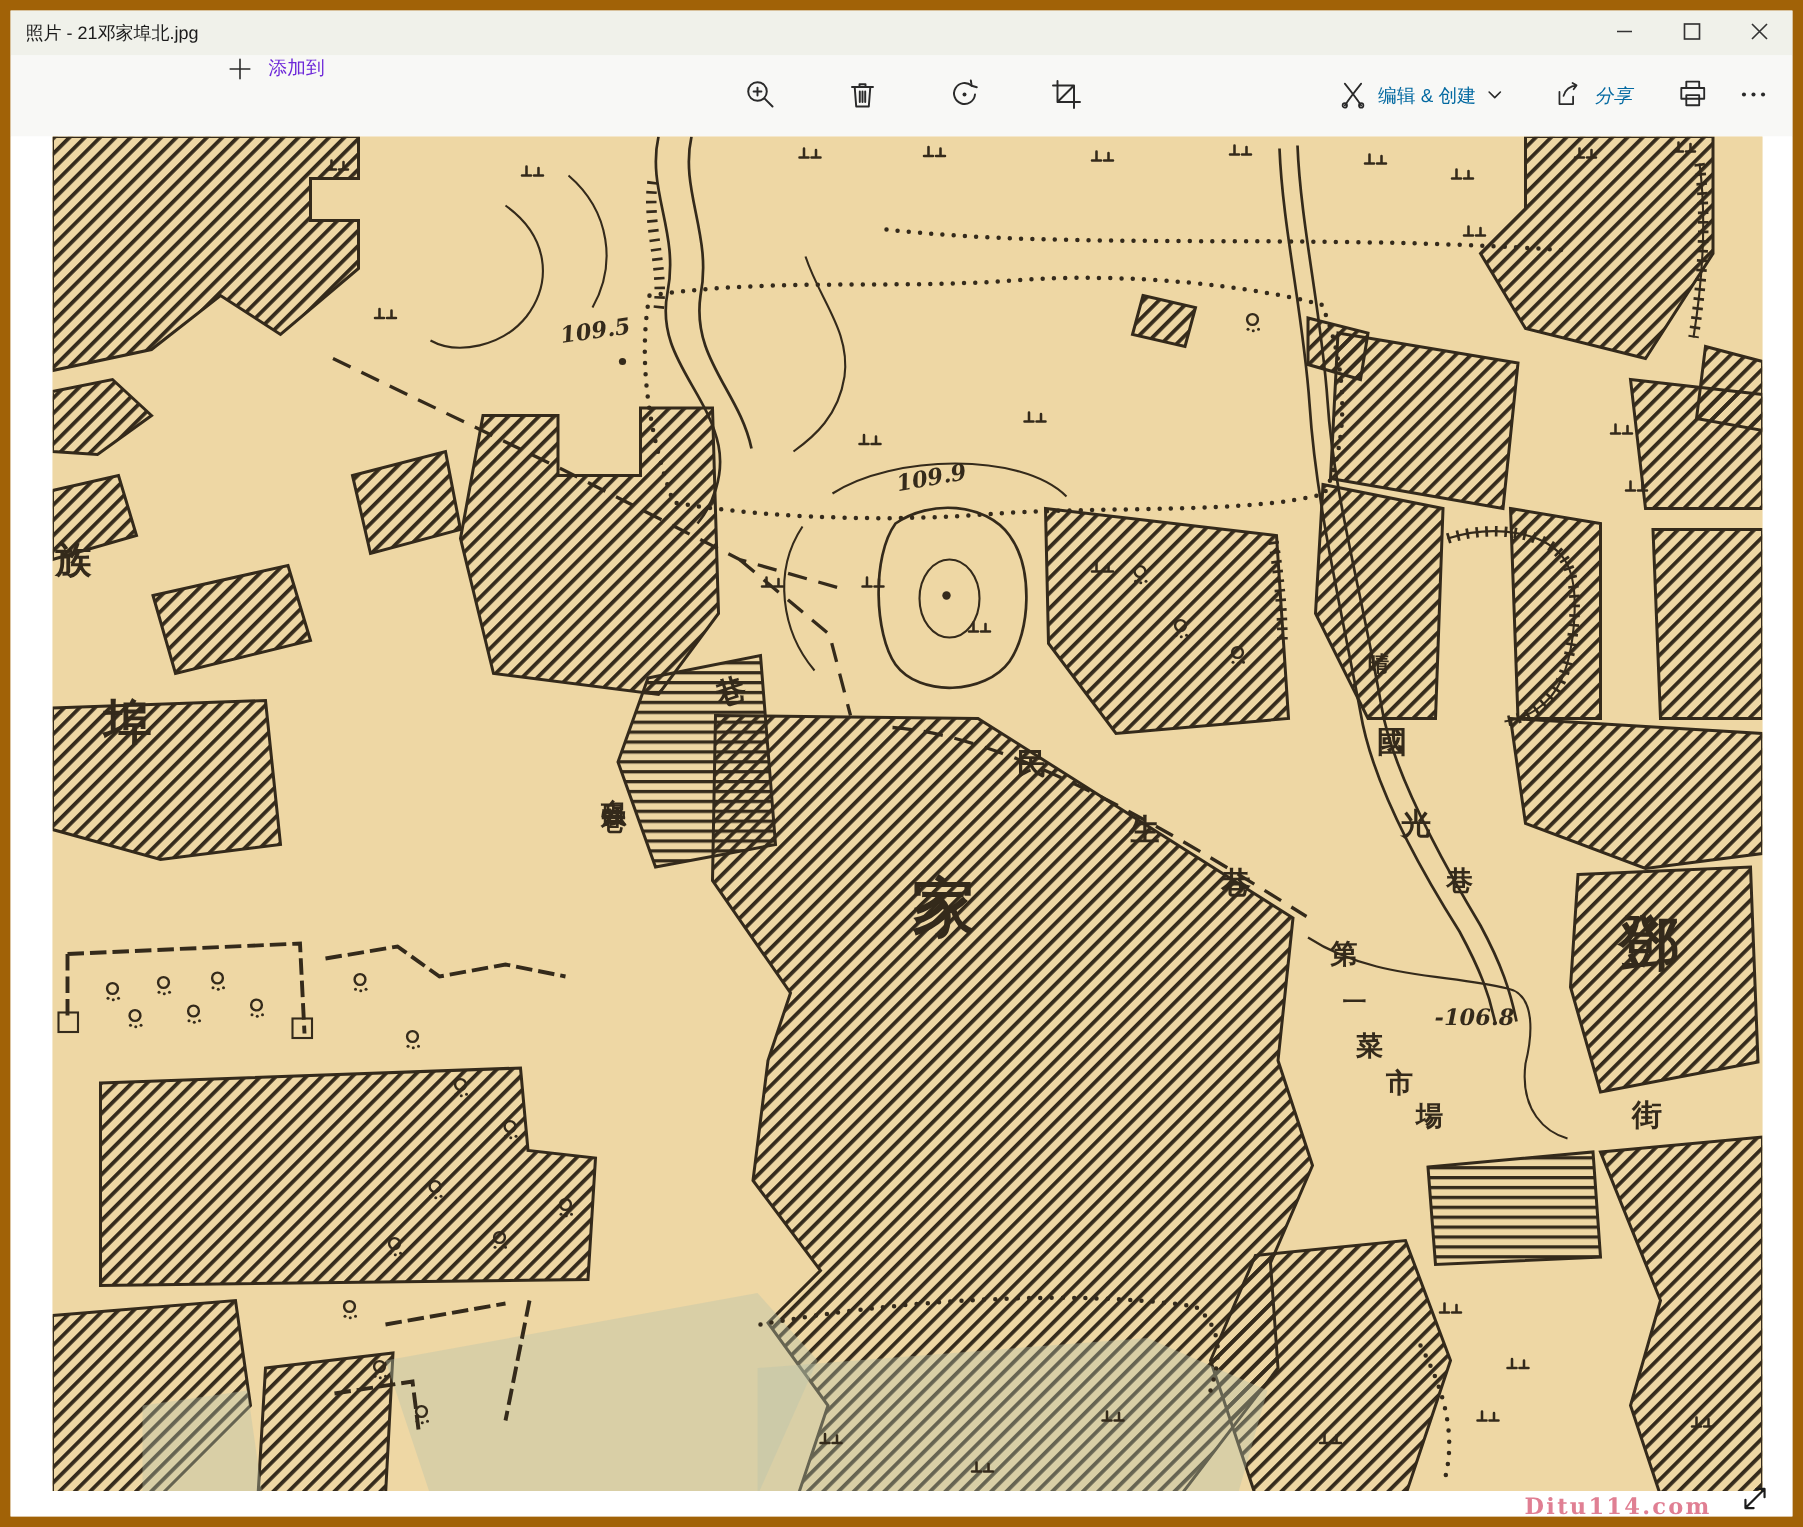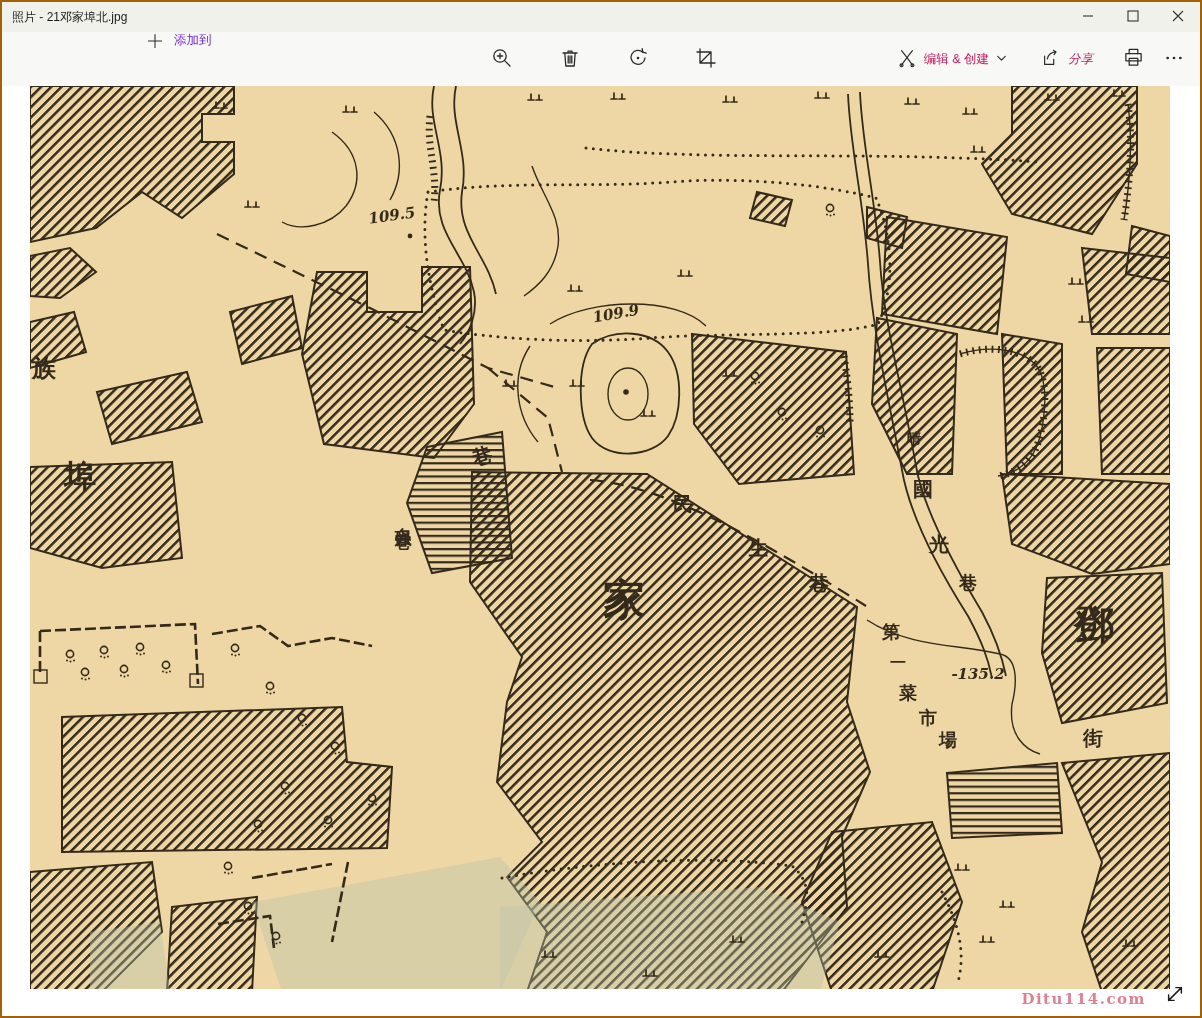--- a/index.html
+++ b/index.html
@@ -2,38 +2,38 @@
 <html style="--paper: #eed7a4; --ink: #342a1b; --tint-green: #b9c3aa; --watermark-pink: #e07f93; --toolbar-button-bg: #525049;"><head>
 <meta charset="utf-8">
 <style>
   :root{
     --paper:#eed7a4; --ink:#342a1b; --tint-green:#b9c3aa;
     --watermark-pink:#e07f93; --toolbar-button-bg:#525049;
   }
   *{margin:0;padding:0;box-sizing:border-box;}
   html,body{background:#d8d8d8;font-family:"Liberation Sans",sans-serif;}
   .window{position:relative;width:1202px;height:1018px;background:#fff;
-    border:2px solid #a16207;overflow:hidden;}
+    border:7px solid #a16207;overflow:hidden;}
   
   .titlebar{position:absolute;left:0;top:0;width:100%;height:30px;background:#f0f1ea;}
   .title{position:absolute;left:10px;top:0;line-height:30px;font-size:12px;color:#1b1b1b;white-space:nowrap;}
   .winbtn{position:absolute;top:0;width:45px;height:30px;display:flex;align-items:center;justify-content:center;background:transparent;border:none;cursor:default;}
   .winbtn svg{stroke:#333;stroke-width:1.1;fill:none;}
   .btn-min{right:90px;} .btn-max{right:45px;} .btn-close{right:0;}
   
   .toolbar{position:absolute;left:0;top:30px;width:100%;height:54px;background:#f8f8f6;}
   .viewall{position:absolute;left:0;top:0;width:124px;height:54px;background:var(--toolbar-button-bg);
     color:#fff;display:flex;align-items:center;gap:8px;padding-left:10px;border:none;font-size:12.5px;font-family:inherit;}
   .addto{position:absolute;left:136px;top:0;height:54px;display:flex;align-items:flex-start;gap:10px;
     background:none;border:none;font-size:12.5px;color:#6d28d9;font-family:inherit;padding:0 8px;}
   .cicons{position:absolute;left:478px;top:0;height:54px;display:flex;}
   .tbtn{width:44px;height:54px;margin-right:24px;background:none;border:none;display:flex;align-items:center;justify-content:center;}
   .tbtn svg,.addto svg{stroke:#2a2a2a;stroke-width:1.3;fill:none;stroke-linecap:round;stroke-linejoin:round;}
   .rcluster{position:absolute;right:0;top:0;height:54px;display:flex;align-items:center;}
-  .grpbtn{display:flex;align-items:center;gap:7px;background:none;border:none;font-size:12.5px;color:#be185d;font-family:inherit;height:54px;padding:0 10px;}
+  .grpbtn{display:flex;align-items:center;gap:7px;background:none;border:none;font-size:12.5px;color:#0369a1;font-family:inherit;height:54px;padding:0 10px;}
   .grpbtn svg{stroke:#2a2a2a;stroke-width:1.3;fill:none;stroke-linecap:round;stroke-linejoin:round;}
   
   .content{position:absolute;left:0;top:84px;right:0;bottom:0;background:#fff;}
   .map{position:absolute;left:28px;top:0;width:1140px;height:903px;background:var(--paper);overflow:hidden;}
   .map svg{position:absolute;left:0;top:0;}
   .map-label{position:absolute;transform:translate(-50%,-50%);color:var(--ink);
     font-family:"DejaVu Serif",serif;font-weight:700;white-space:nowrap;line-height:1;z-index:5;}
   .map-label.v{writing-mode:vertical-rl;letter-spacing:3px;}
   .watermark{position:absolute;right:54px;top:904px;font-family:"DejaVu Serif",serif;
     font-weight:700;font-size:15px;letter-spacing:1.5px;color:var(--watermark-pink);}
@@ -323,21 +323,21 @@
           <use href="#tree" transform="translate(246,850)"></use>
             <use href="#tree" transform="translate(725,290)"></use>
           <use href="#tree" transform="translate(752,326)"></use>
             <use href="#tree" transform="translate(790,344)"></use>
           <use href="#tree" transform="translate(800,122)"></use>
         </g>
       </svg>
       <div>
           <span class="map-label" style="left: 362px; top: 130px; font-size: 15px; font-style: italic; transform: translate(-50%, -50%) rotate(-8deg);">109.5</span>
           <span class="map-label" style="left: 586px; top: 228px; font-size: 15px; font-style: italic; transform: translate(-50%, -50%) rotate(-10deg);">109.9</span>
-          <span class="map-label" style="left: 948px; top: 588px; font-size: 15px; font-style: italic;">-135.2</span>
+          <span class="map-label" style="left: 948px; top: 588px; font-size: 15px; font-style: italic;">-106.8</span>
           <span class="map-label" style="left: 14px; top: 282px; font-size: 24px;">族</span>
           <span class="map-label" style="left: 50px; top: 390px; font-size: 32px;">埠</span>
           <span class="map-label" style="left: 594px; top: 514px; font-size: 42px;">家</span>
           <span class="map-label" style="left: 1064px; top: 538px; font-size: 40px;">鄧</span>
           <span class="map-label" style="left: 452px; top: 370px; font-size: 20px; transform: translate(-50%, -50%) rotate(-18deg);">巷</span>
           <span class="map-label v" style="left: 373px; top: 432px; font-size: 17px;">自强巷</span>
           <span class="map-label" style="left: 653px; top: 418px; font-size: 20px;">民</span>
           <span class="map-label" style="left: 728px; top: 462px; font-size: 20px;">生</span>
           <span class="map-label" style="left: 789px; top: 497px; font-size: 20px;">巷</span>
           <span class="map-label" style="left: 884px; top: 352px; font-size: 14px;">晴</span>

